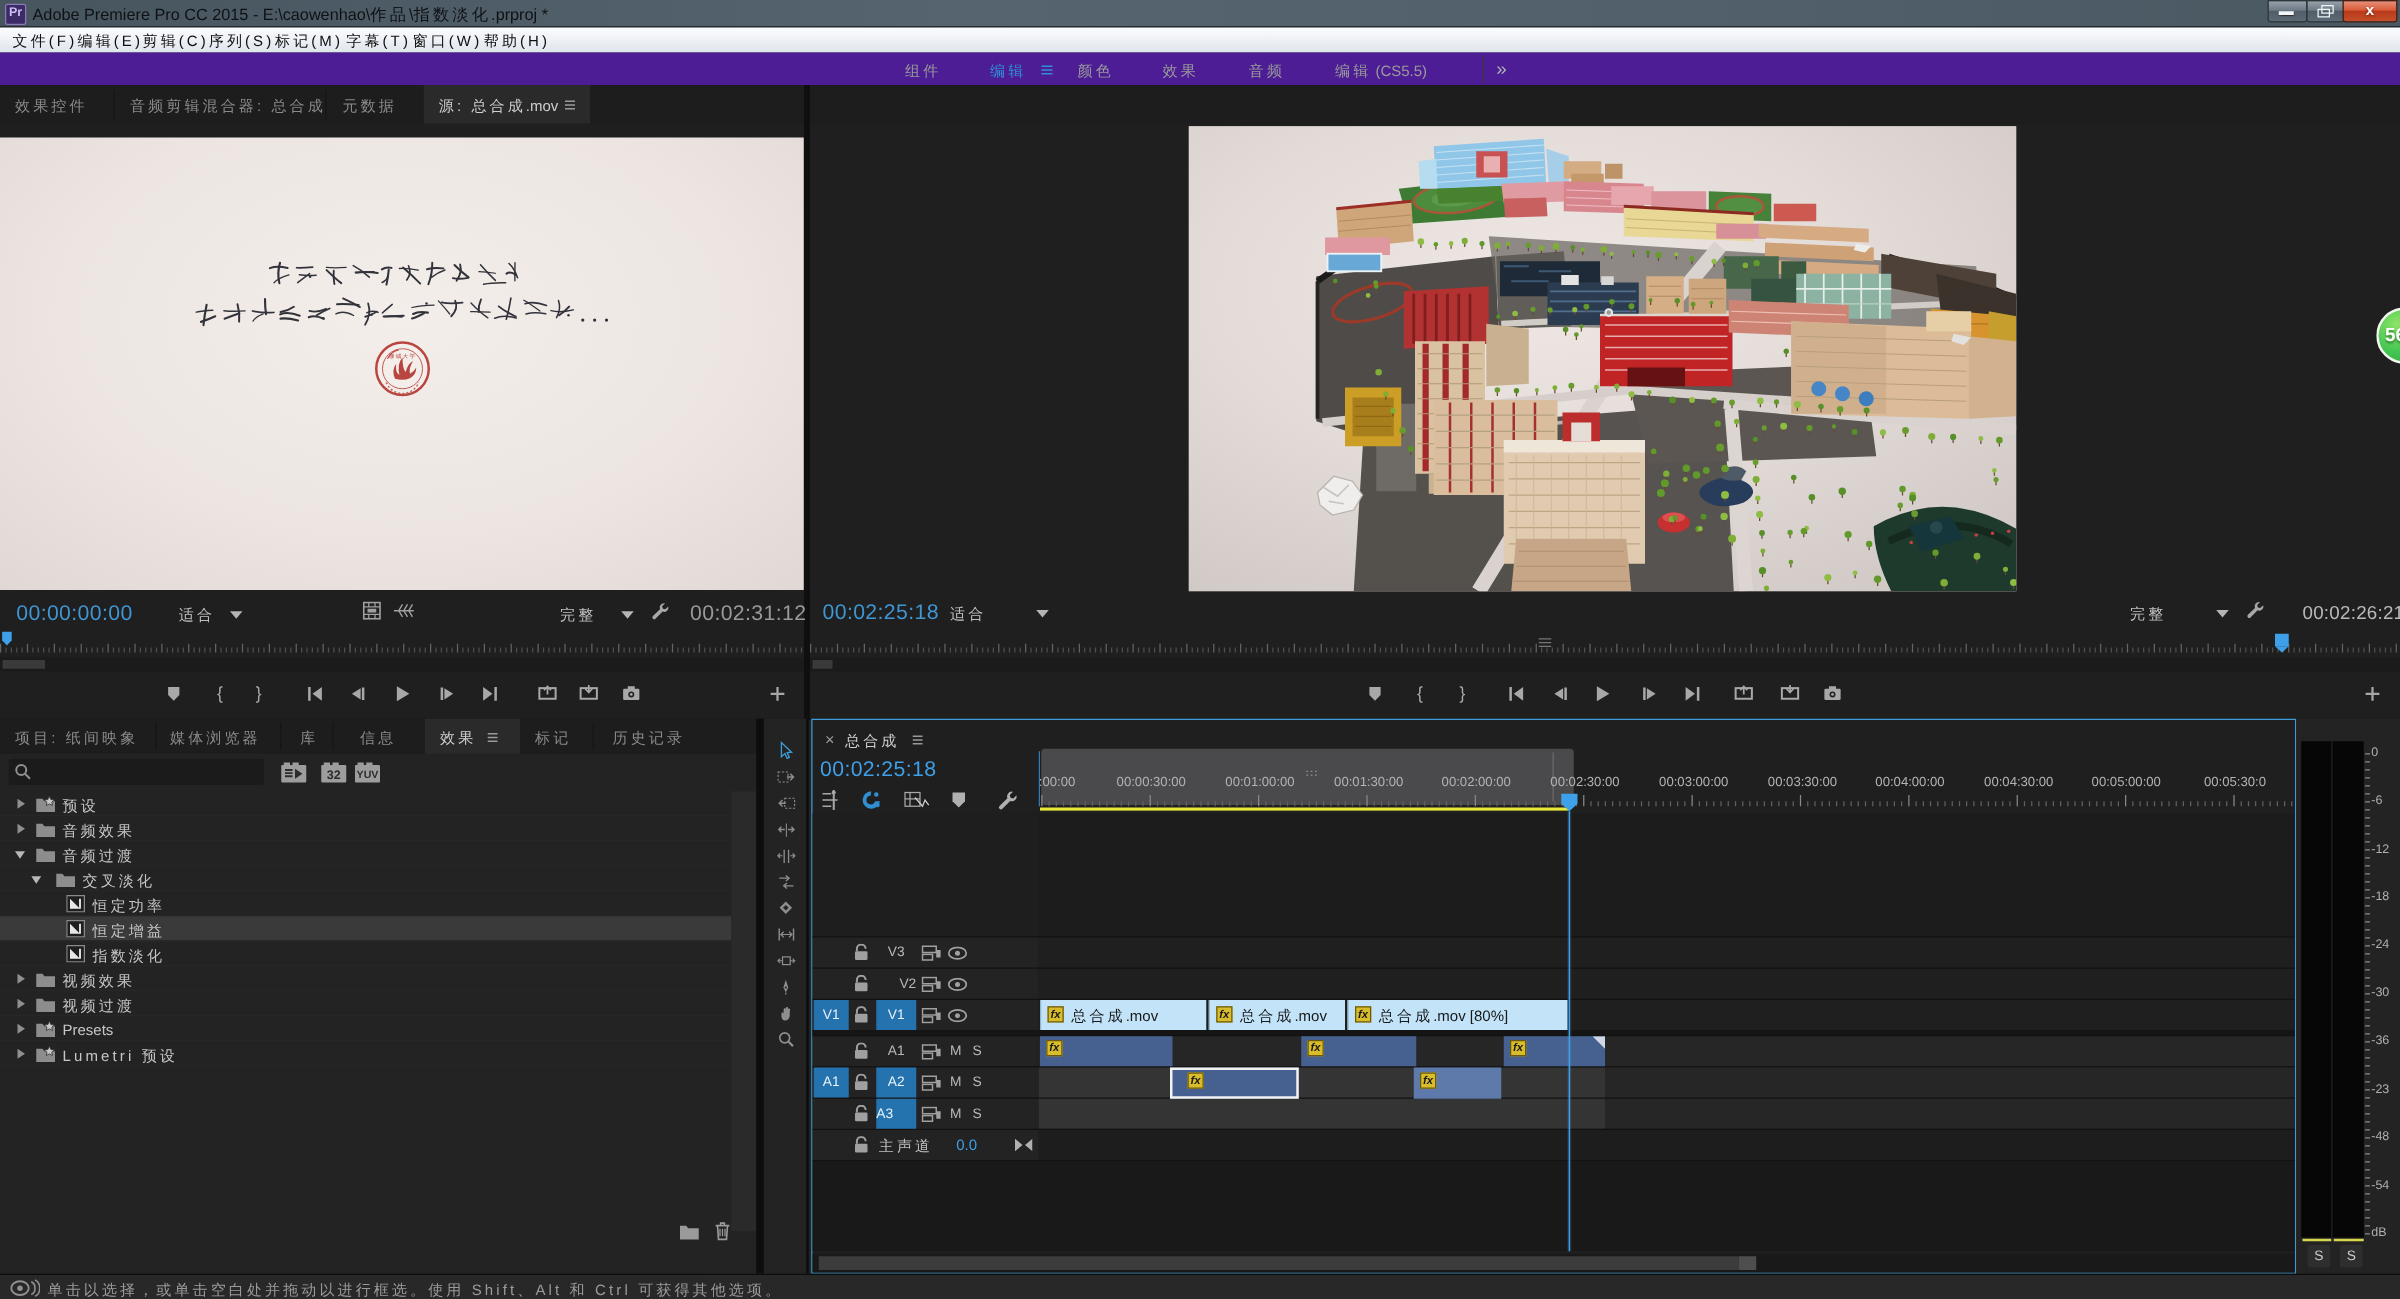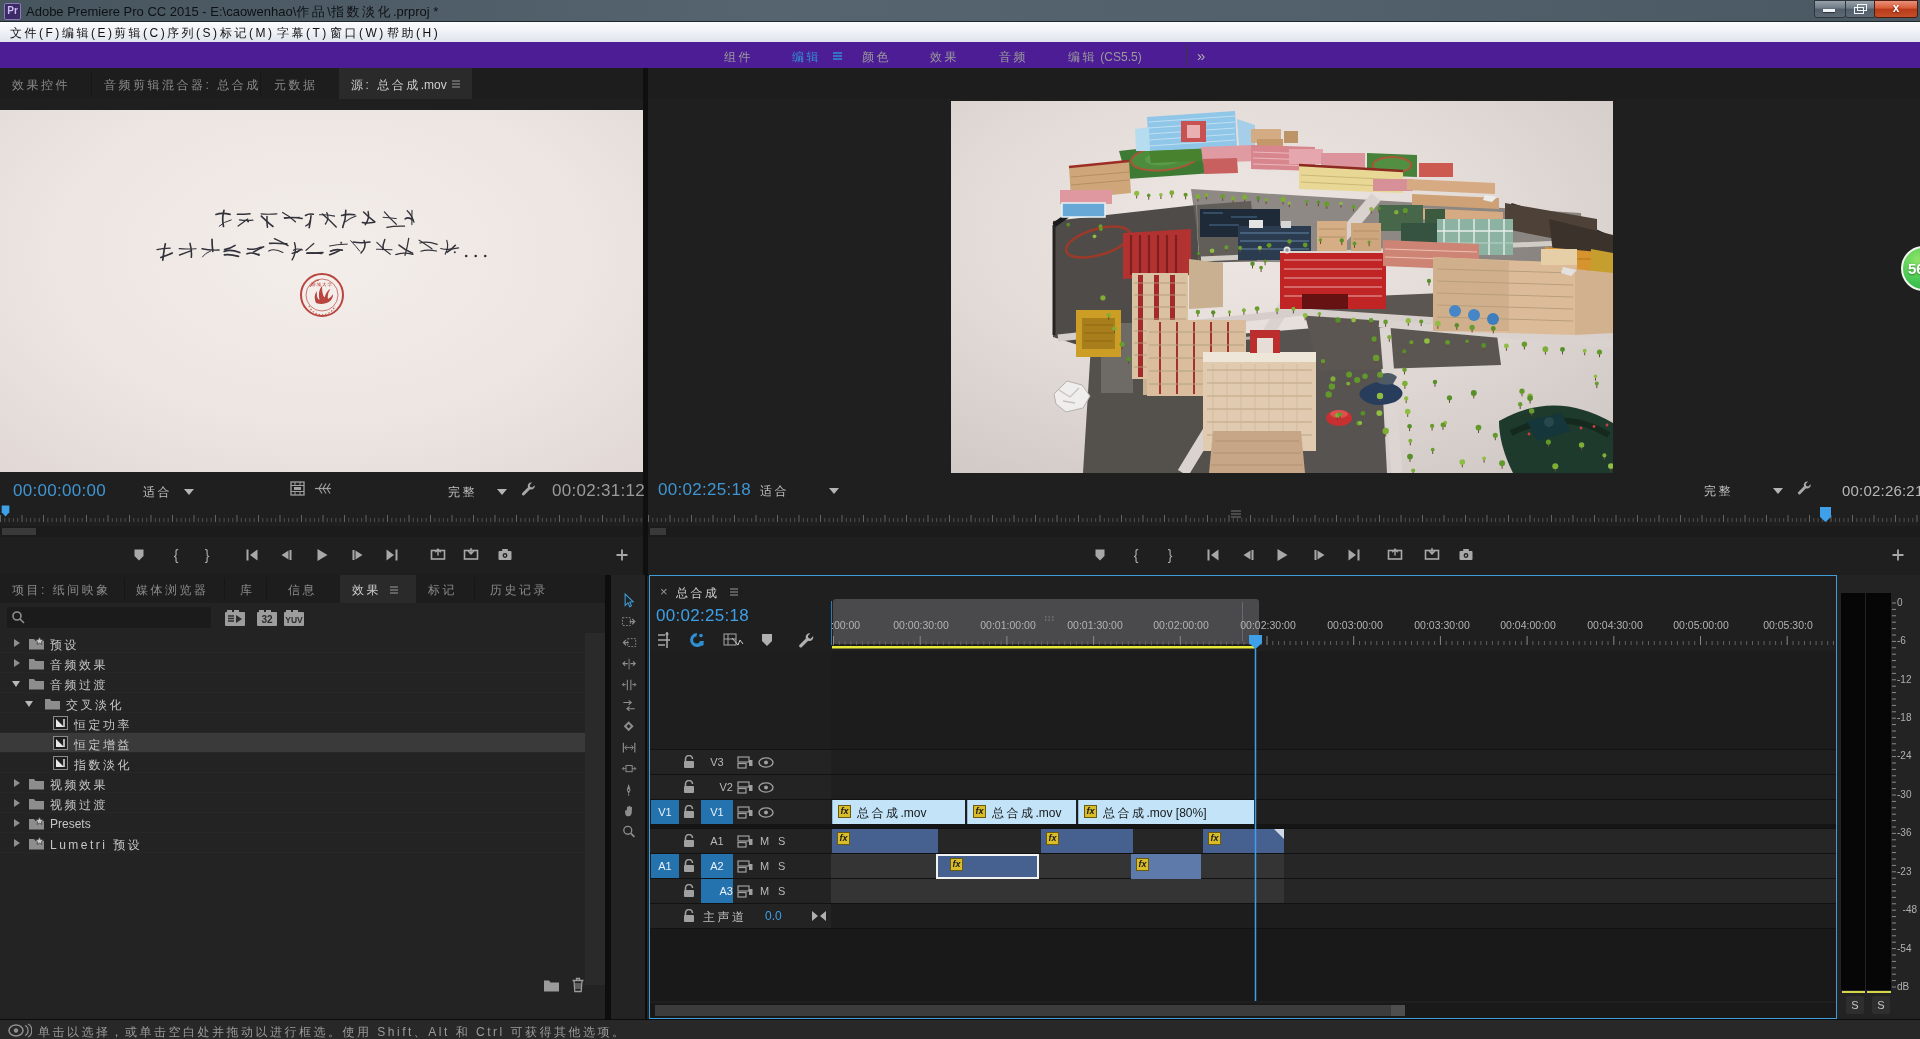--- a/index.html
+++ b/index.html
@@ -1668,21 +1668,21 @@
       <rect x="1" y="1" width="11" height="5" fill="none" stroke="#a0a0a0" stroke-width="1.2"></rect>
       <rect x="1" y="7.5" width="8" height="4.5" fill="none" stroke="#a0a0a0" stroke-width="1.2"></rect>
       <rect x="12" y="4" width="3.5" height="6" fill="#a0a0a0"></rect>
     </svg>
     <span class="abs" style="left:110px;top:284px;color:#b8b8b8;font-size:11px">M</span>
     <span class="abs" style="left:128px;top:284px;color:#b8b8b8;font-size:11px">S</span>
     <svg class="abs" style="left:33px;top:308px" width="12" height="14" viewBox="0 0 12 14">
       <path d="M2.5 6 V4 a3.5 3.5 0 0 1 7 0" fill="none" stroke="#a0a0a0" stroke-width="1.6"></path>
       <rect x="1" y="6" width="10" height="7" rx="1" fill="#a0a0a0"></rect>
     </svg>
-    <div class="abs" style="left:51px;top:303px;width:32px;height:24px;background:#2472ae;color:#e8f2fa;font-size:11px;text-align:right;line-height:24px">A3</div>
+    <div class="abs" style="left:51px;top:303px;width:32px;height:24px;background:#2472ae;color:#e8f2fa;font-size:11px;text-align:left;line-height:24px">A3</div>
     <svg class="abs" style="left:87px;top:309px" width="16" height="13" viewBox="0 0 16 13">
       <rect x="1" y="1" width="11" height="5" fill="none" stroke="#a0a0a0" stroke-width="1.2"></rect>
       <rect x="1" y="7.5" width="8" height="4.5" fill="none" stroke="#a0a0a0" stroke-width="1.2"></rect>
       <rect x="12" y="4" width="3.5" height="6" fill="#a0a0a0"></rect>
     </svg>
     <span class="abs" style="left:110px;top:309px;color:#b8b8b8;font-size:11px">M</span>
     <span class="abs" style="left:128px;top:309px;color:#b8b8b8;font-size:11px">S</span>
     <svg class="abs" style="left:33px;top:333px" width="12" height="14" viewBox="0 0 12 14">
       <path d="M2.5 6 V4 a3.5 3.5 0 0 1 7 0" fill="none" stroke="#a0a0a0" stroke-width="1.6"></path>
       <rect x="1" y="6" width="10" height="7" rx="1" fill="#a0a0a0"></rect>
@@ -1790,21 +1790,21 @@
       <line x1="0" y1="412.0" x2="4" y2="412.0" stroke="#8a8a8a"></line>
     </svg>
     <span class="abs" style="left:60px;top:22px;width:20px;text-align:left;color:#b0b0b0;font-size:10px">0</span>
     <span class="abs" style="left:60px;top:60px;width:20px;text-align:left;color:#b0b0b0;font-size:10px">-6</span>
     <span class="abs" style="left:60px;top:99px;width:20px;text-align:left;color:#b0b0b0;font-size:10px">-12</span>
     <span class="abs" style="left:60px;top:137px;width:20px;text-align:left;color:#b0b0b0;font-size:10px">-18</span>
     <span class="abs" style="left:60px;top:175px;width:20px;text-align:left;color:#b0b0b0;font-size:10px">-24</span>
     <span class="abs" style="left:60px;top:214px;width:20px;text-align:left;color:#b0b0b0;font-size:10px">-30</span>
     <span class="abs" style="left:60px;top:252px;width:20px;text-align:left;color:#b0b0b0;font-size:10px">-36</span>
     <span class="abs" style="left:60px;top:291px;width:20px;text-align:left;color:#b0b0b0;font-size:10px">-23</span>
-    <span class="abs" style="left:60px;top:329px;width:20px;text-align:right;color:#b0b0b0;font-size:10px">-48</span>
+    <span class="abs" style="left:60px;top:329px;width:20px;text-align:left;color:#b0b0b0;font-size:10px">-48</span>
     <span class="abs" style="left:60px;top:368px;width:20px;text-align:left;color:#b0b0b0;font-size:10px">-54</span>
     <span class="abs" style="left:60px;top:406px;width:20px;text-align:left;color:#b0b0b0;font-size:10px">dB</span>
     <div class="abs" style="left:9px;top:421px;width:18px;height:18px;background:#2e2e2e;border-radius:2px;color:#c8c8c8;font-size:11px;text-align:center;line-height:18px">S</div>
     <div class="abs" style="left:35px;top:421px;width:18px;height:18px;background:#2e2e2e;border-radius:2px;color:#c8c8c8;font-size:11px;text-align:center;line-height:18px">S</div>
   </div>
 
 <div class="abs" style="left:0;top:1019px;width:1920px;height:20px;background:#282828;border-top:1px solid #0c0c0c">
   <svg width="24" height="15" viewBox="0 0 24 15" style="position:absolute;left:8px;top:3px">
       <ellipse cx="8" cy="7.5" rx="7" ry="5.5" fill="none" stroke="#909090" stroke-width="1.5"></ellipse>
       <circle cx="8" cy="7.5" r="2.2" fill="#909090"></circle>

